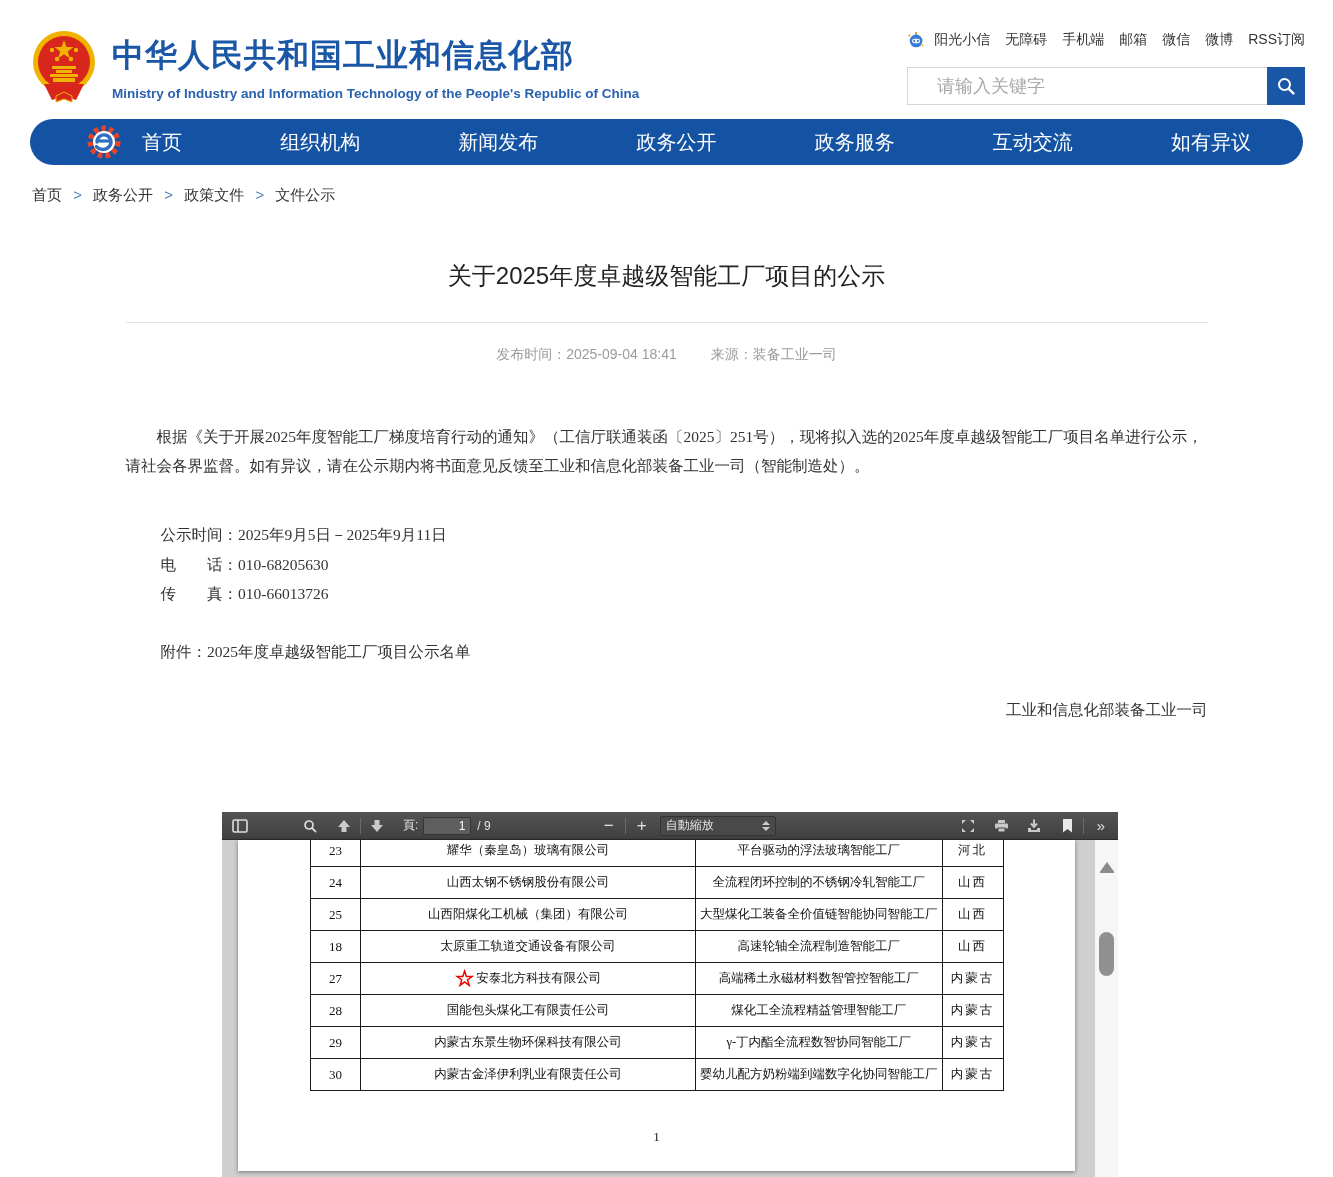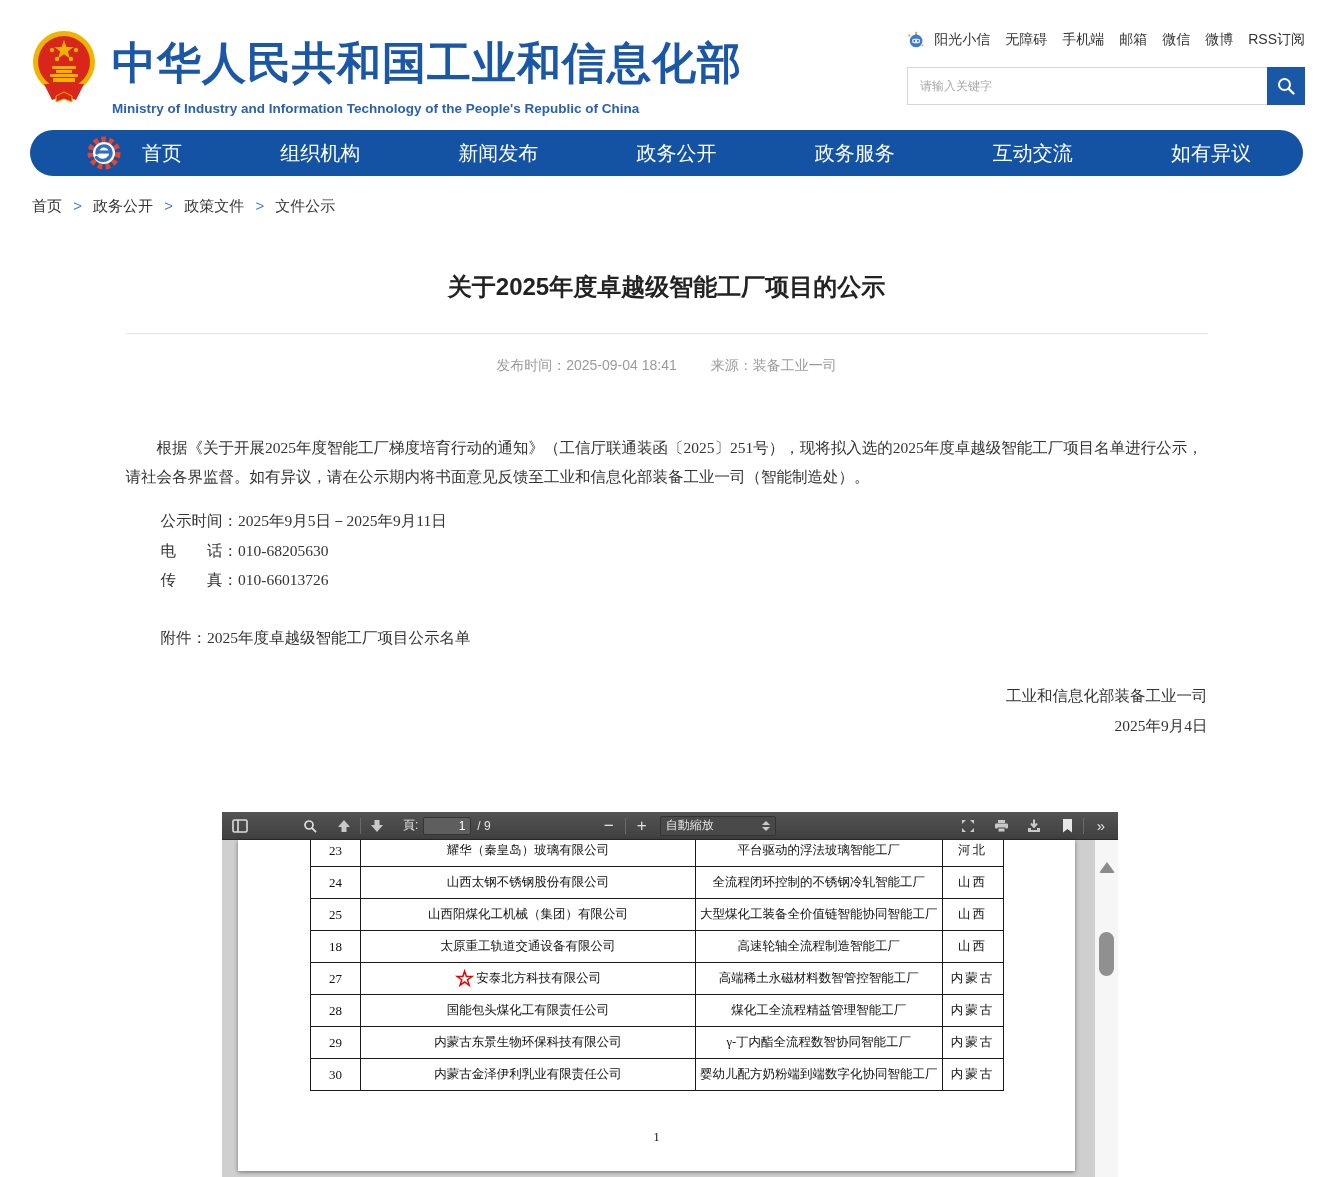--- a/index.html
+++ b/index.html
@@ -4,56 +4,56 @@
 <style>
   * { margin:0; padding:0; box-sizing:border-box; }
   html,body { width:1333px; height:1177px; background:#fff; overflow:hidden;
     font-family:"Liberation Sans", sans-serif; }
 
   
   .header { display:flex; justify-content:space-between; padding:26px 28px 0 32px; }
   .brand { display:flex; align-items:flex-start; gap:16px; }
   .emblem { width:64px; height:78px; flex:none; }
   .brand-text { padding-top:8px; }
-  .site-title { font-size:44px; font-weight:bold; color:#1b57a7; letter-spacing:1px; }
+  .site-title { font-size:32px; font-weight:bold; color:#1b57a7; letter-spacing:1px; }
   .site-sub { font-size:13.5px; color:#2a62ae; margin-top:8px; font-weight:bold; }
   .header-right { width:398px; padding-top:4px; }
   .top-links { display:flex; justify-content:flex-end; align-items:center; gap:15px;
     font-size:14px; color:#333; white-space:nowrap; }
   .top-links span.lnk { cursor:pointer; }
   .robot-ico { width:20px; height:20px; margin-right:-6px; }
   .search-row { display:flex; margin-top:17px; height:38px; }
-  .search-input { flex:1; border:1px solid #d6d6d6; border-right:none; padding:0 12px;
-    font-size:12px; color:#333; outline:none; }
+  .search-input { flex:1; border:1px solid #d6d6d6; border-right:none; padding:0 29px;
+    font-size:18px; color:#333; outline:none; }
   .search-input::placeholder { color:#a9a9a9; }
   .search-btn { width:38px; background:#1b57a7; border:none; cursor:pointer;
     display:flex; align-items:center; justify-content:center; }
 
   
   .nav { margin:14px 30px 0; height:46px; background:#1453a3; border-radius:23px;
     display:flex; align-items:center; padding:0 52px 0 56px; }
   .nav-logo { width:36px; height:36px; margin-right:20px; }
   .nav-items { flex:1; display:flex; justify-content:space-between; }
   .nav-item { color:#fff; font-size:20px; cursor:pointer; }
 
   
   .breadcrumb { margin:21px 30px 0 32px; font-size:15px; color:#333; }
   .breadcrumb .sep { color:#4c7fbd; margin:0 7px; font-family:"Liberation Sans",sans-serif; }
   .breadcrumb .crumb { cursor:pointer; }
 
   
   .article { width:1082px; margin:0 auto; }
-  .art-title { margin-top:55px; text-align:center; font-size:24px; font-weight:bold; color:#222; }
+  .art-title { margin-top:55px; text-align:center; font-size:24px; font-weight:normal; color:#222; }
   .art-divider { border-bottom:1px solid #e3e3e3; margin-top:30px; }
   .art-meta { margin-top:23px; text-align:center; font-size:14px; color:#9b9b9b; }
   .art-meta .gap { display:inline-block; width:34px; }
   .art-body { margin-top:58px; font-family:"Liberation Serif", serif; font-size:15.5px;
     color:#333; line-height:29px; }
   .art-body p.para { text-indent:2em; }
-  .info-lines { margin-top:15px; }
+  .info-lines { margin-top:40px; }
   .info-lines div { padding-left:35px; line-height:29.5px; }
   .attach-line { margin-top:28px; padding-left:35px; }
   .attach-link { color:#333; cursor:pointer; }
   .sign-block { margin-top:29px; text-align:right; line-height:30px; }
 
   
   .pdf-viewer { position:absolute; left:222px; top:812px; width:896px; height:365px;
     overflow:hidden; background:#cfcfcf; }
   .pdf-toolbar { height:28px; background:linear-gradient(#535353,#404040);
     border-bottom:1px solid #2b2b2b; display:flex; align-items:center;
@@ -197,21 +197,20 @@
     <div class="info-lines">
       <div>公示时间：2025年9月5日－2025年9月11日</div>
       <div>电　　话：010-68205630</div>
       <div>传　　真：010-66013726</div>
     </div>
     <div class="attach-line">
       <span>附件：</span><span class="attach-link">2025年度卓越级智能工厂项目公示名单</span>
     </div>
     <div class="sign-block">
       <div>工业和信息化部装备工业一司</div>
-      <div>2025年9月4日</div>
     </div>
   </div>
 </div>
 
 <div class="pdf-viewer">
   <div class="pdf-toolbar">
     <div class="tb-btn">
       <svg width="16" height="14" viewBox="0 0 16 14">
           <rect x="1" y="1" width="14" height="12" rx="1.5" fill="none" stroke="#dcdcdc" stroke-width="1.6"></rect>
           <line x1="6" y1="1" x2="6" y2="13" stroke="#dcdcdc" stroke-width="1.6"></line>

